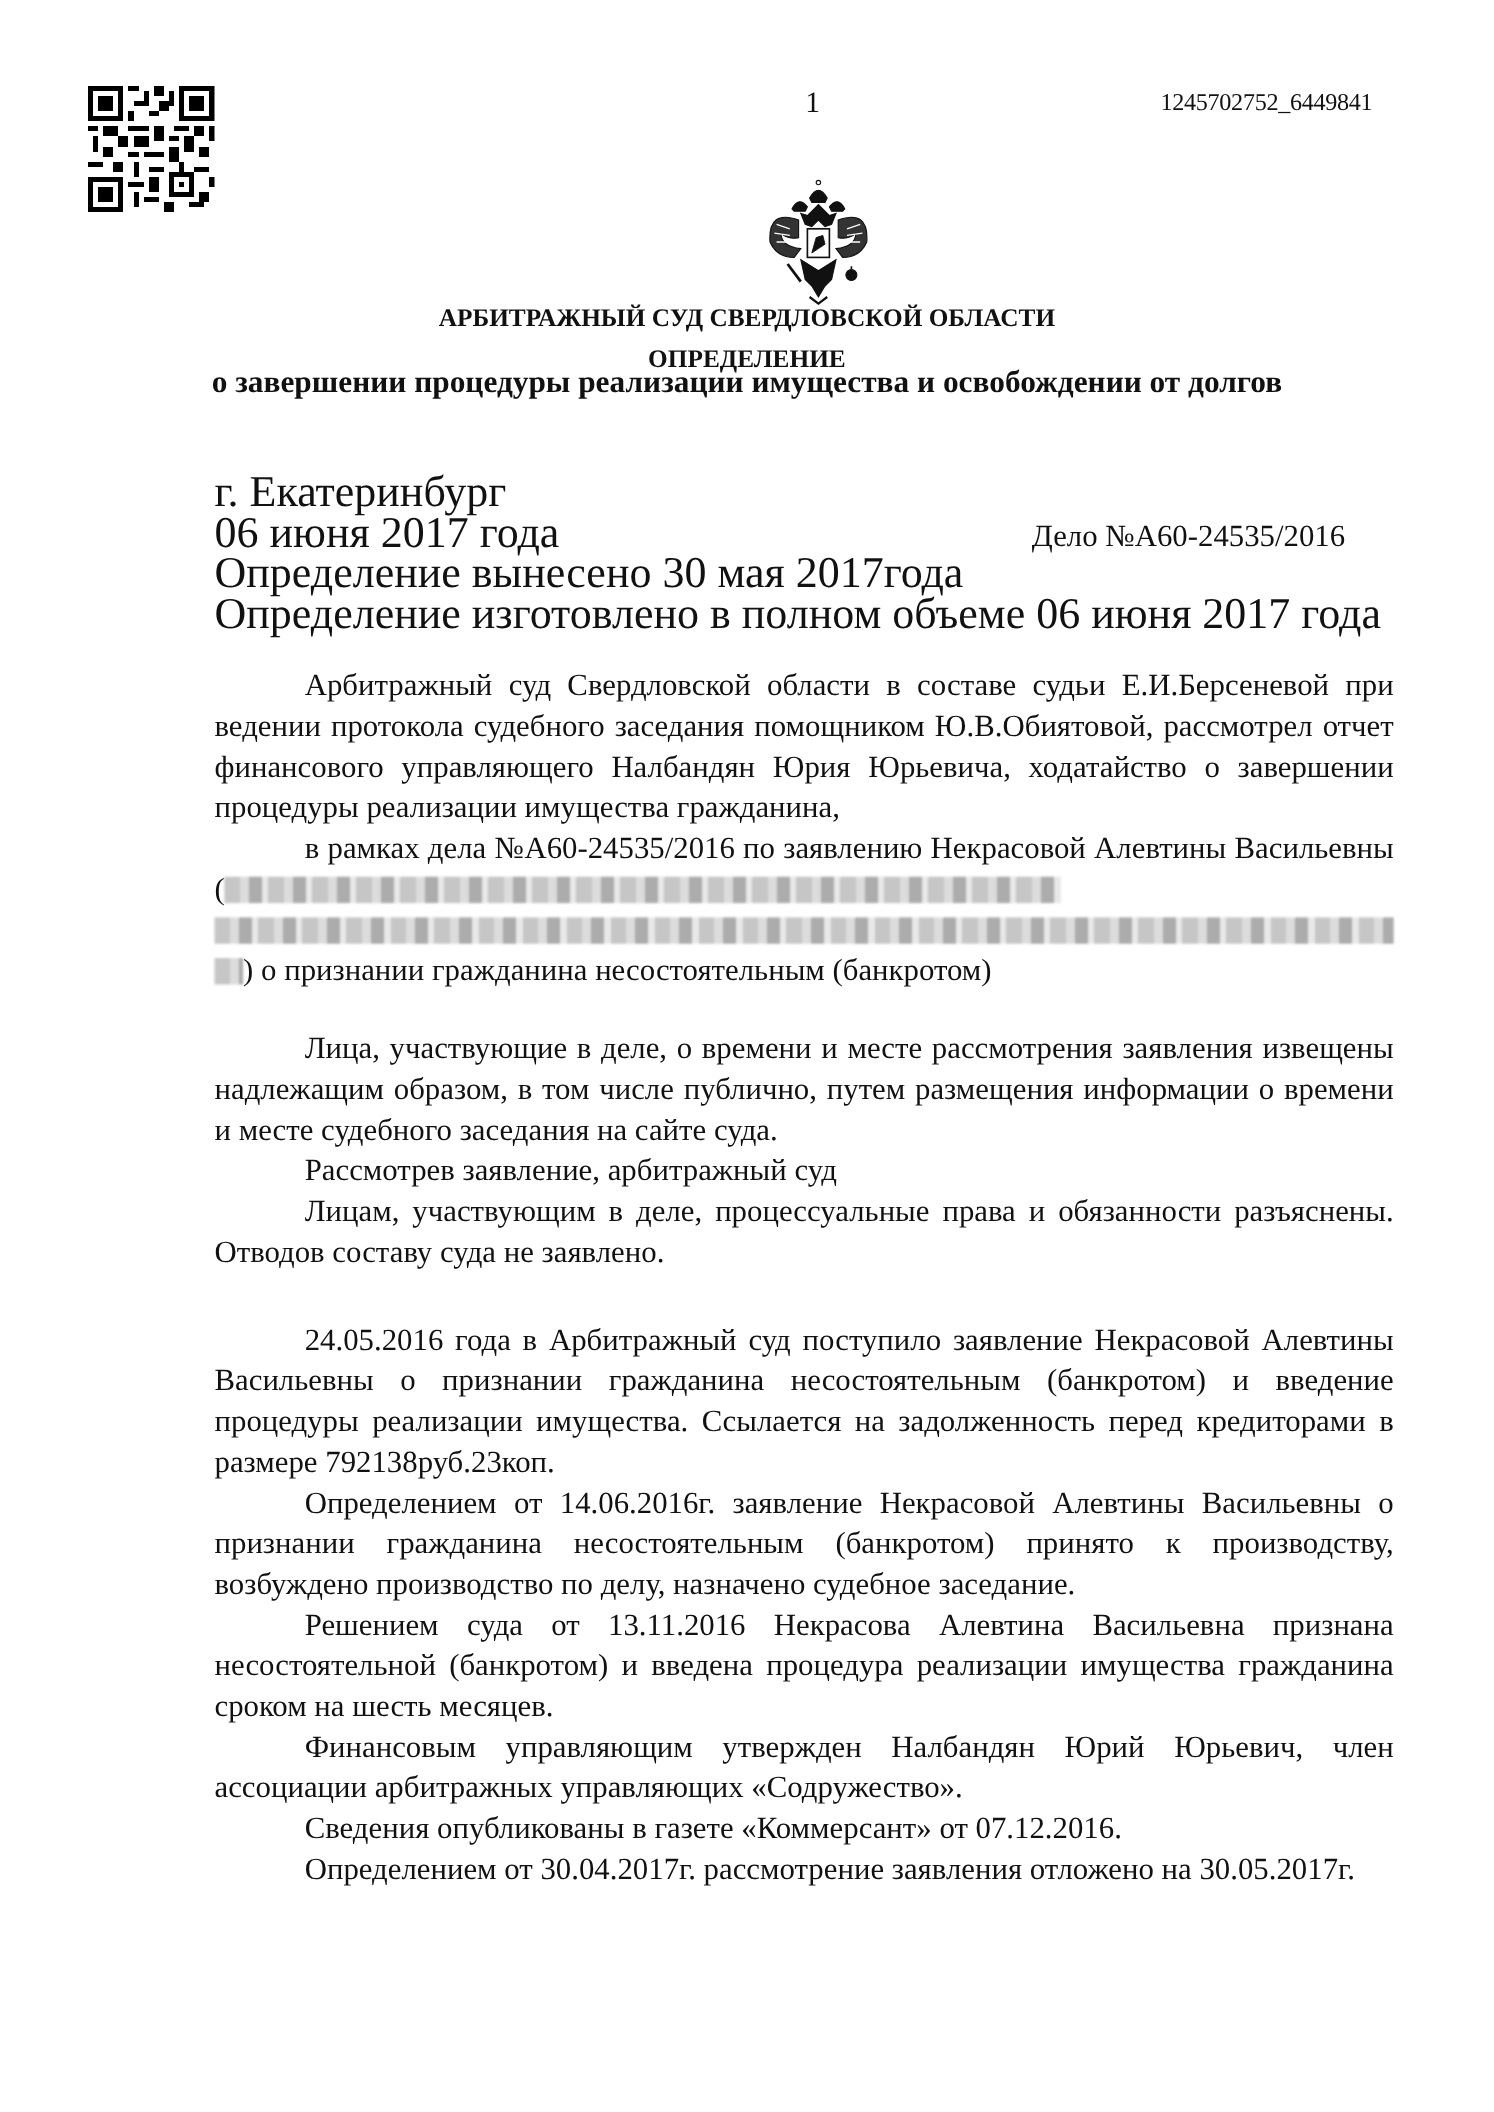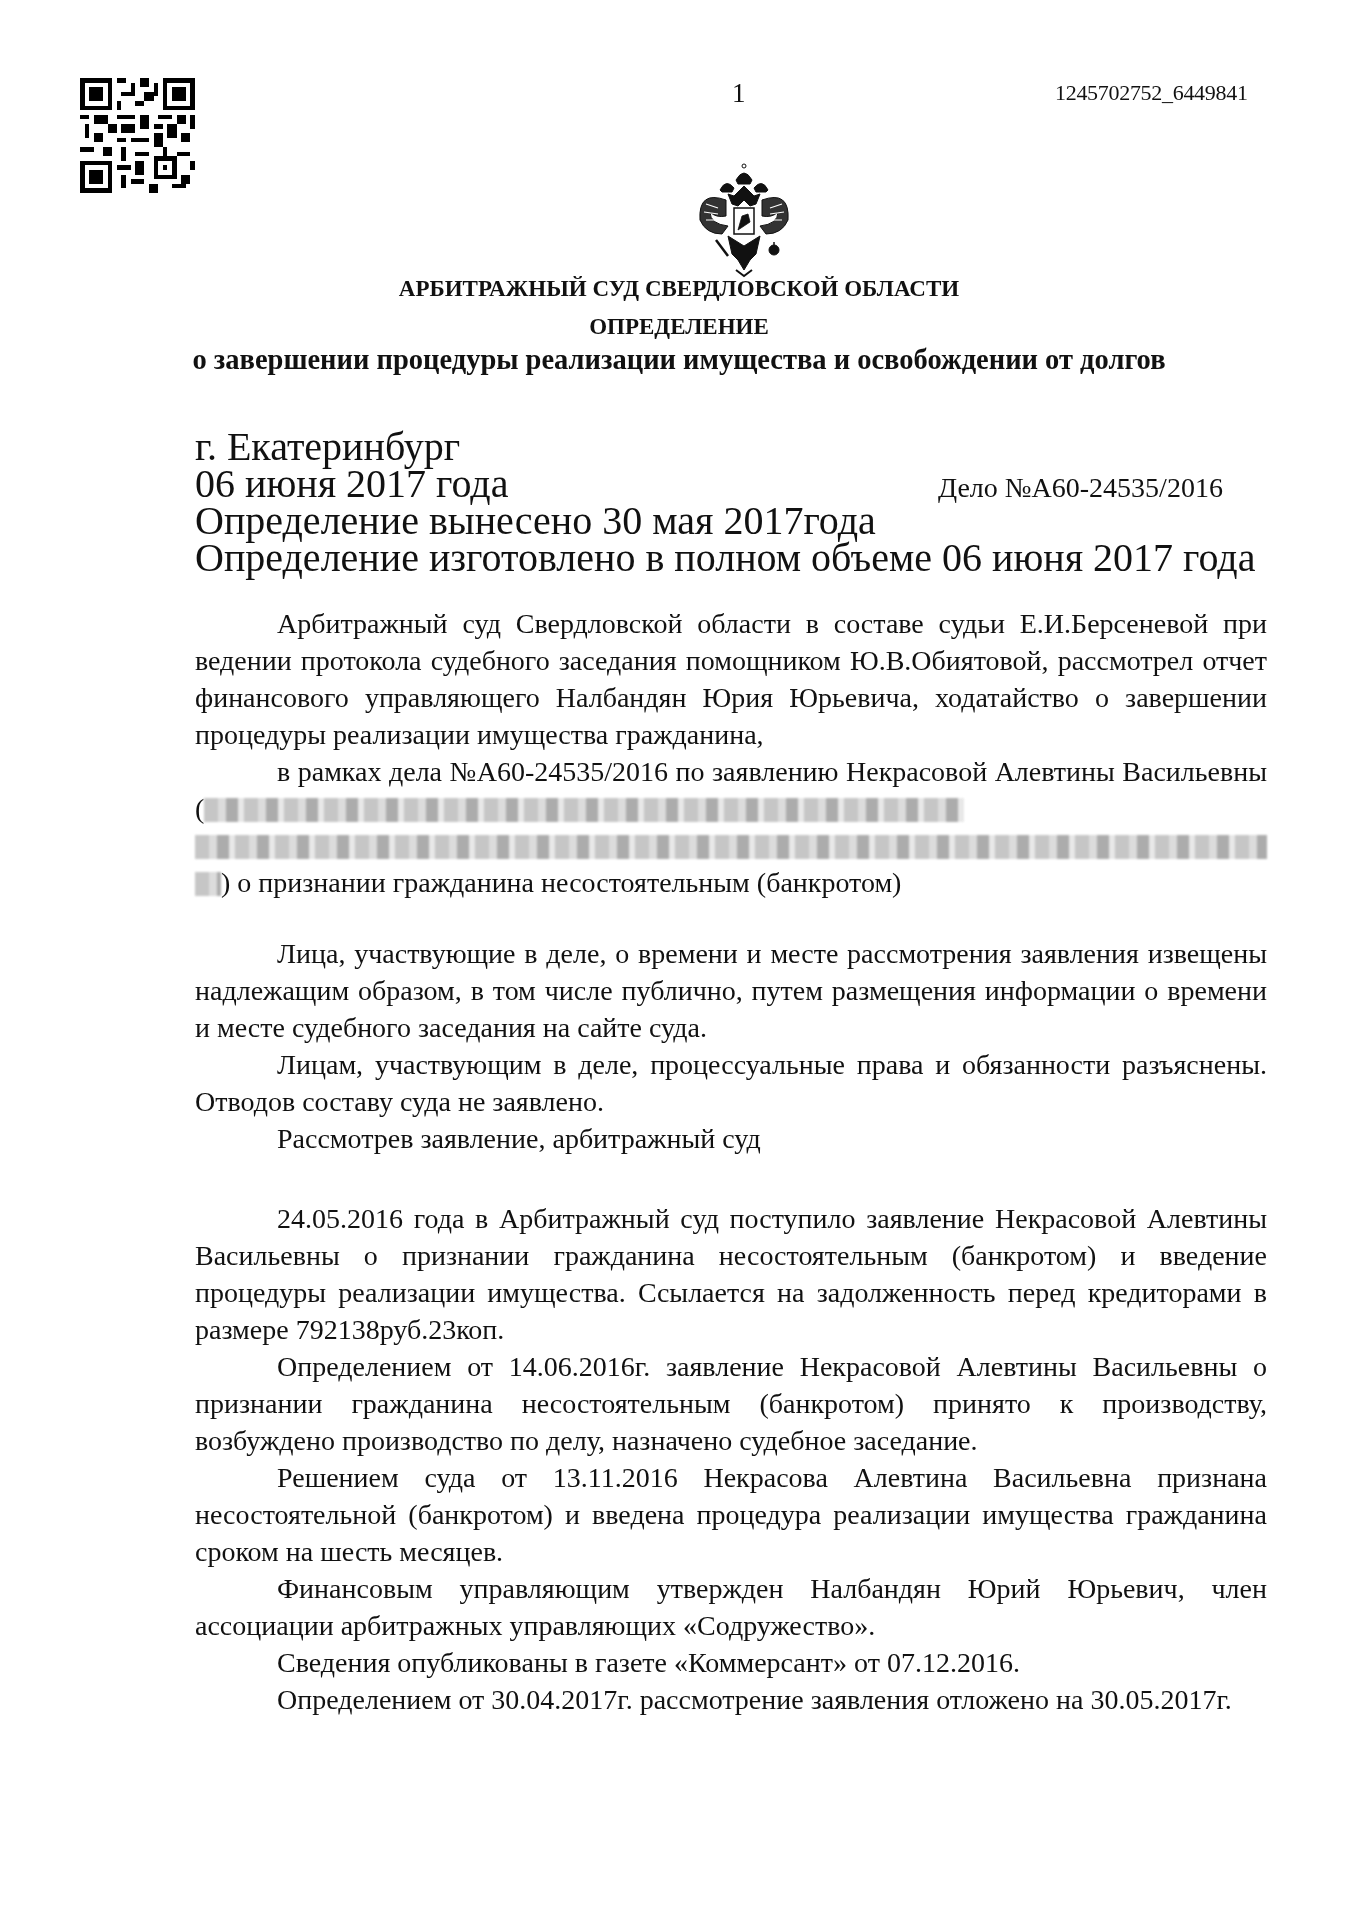--- a/index.html
+++ b/index.html
@@ -6,21 +6,21 @@
     body { width: 1358px; height: 1920px; position: relative; overflow: hidden;
       font-family: "Liberation Serif", "DejaVu Serif", serif; color: #111; }
     .abs { position: absolute; }
     .qr { left: 80px; top: 78px; width: 115px; height: 115px; }
     .page-num { left: 732px; top: 78px; font-size: 27px; }
     .doc-id { left: 1055px; top: 80px; font-size: 22px; letter-spacing: -0.3px; }
     .emblem { left: 688px; top: 160px; width: 112px; height: 120px; }
     .title { left: 0; width: 1358px; text-align: center; font-weight: bold; font-size: 23px; }
     .t1 { top: 276px; }
     .t2 { top: 314px; }
-    .t3 { top: 344px; font-size: 28.5px; }
+    .t3 { top: 332px; font-size: 28.5px; }
     .hdr { left: 195px; font-size: 40px; }
     .case { left: 938px; font-size: 28px; }
     .body-text { position: absolute; left: 195px; width: 1072px; font-size: 28px; line-height: 37px; text-align: justify; }
     .body-text p { margin: 0; text-indent: 82px; }
     .blur { display: inline-block; height: 24px; vertical-align: -4px;
       background: repeating-linear-gradient(90deg, #bdbdbd 0 14px, #d6d6d6 14px 22px, #9e9e9e 22px 34px, #e4e4e4 34px 40px);
       filter: blur(1.2px); opacity: 0.85; }
   </style>
 </head>
 <body>
@@ -116,22 +116,22 @@
 <div class="abs hdr" style="top:497px;">Определение вынесено 30 мая 2017года</div>
 <div class="abs hdr" style="top:534px;">Определение изготовлено в полном объеме 06 июня 2017 года</div>
 
 <div class="body-text" style="top:605px;">
   <p>Арбитражный суд Свердловской области в составе судьи Е.И.Берсеневой при ведении протокола судебного заседания помощником Ю.В.Обиятовой, рассмотрел отчет финансового управляющего Налбандян Юрия Юрьевича, ходатайство о завершении процедуры реализации имущества гражданина,</p>
   <p><span>в рамках дела №А60-24535/2016 по заявлению Некрасовой Алевтины Васильевны (</span><span class="blur" style="width:760px;"></span> <span class="blur" style="width:1072px;"></span> <span class="blur" style="width:26px;"></span><span>) о признании гражданина несостоятельным (банкротом)</span></p>
 </div>
 
 <div class="body-text" style="top:935px;">
   <p>Лица, участвующие в деле, о времени  и месте рассмотрения заявления извещены надлежащим образом, в том числе публично, путем размещения информации о времени и месте судебного заседания на сайте суда.</p>
+  <p>Рассмотрев заявление, арбитражный суд</p>
   <p>Лицам, участвующим в деле, процессуальные права и обязанности разъяснены. Отводов составу суда не заявлено.</p>
-  <p>Рассмотрев заявление, арбитражный суд</p>
 </div>
 
 <div class="body-text" style="top:1200px;">
   <p>24.05.2016 года в Арбитражный суд поступило заявление Некрасовой Алевтины Васильевны о признании гражданина несостоятельным (банкротом) и введение процедуры реализации имущества. Ссылается на задолженность перед кредиторами в размере 792138руб.23коп.</p>
   <p>Определением от 14.06.2016г. заявление Некрасовой Алевтины Васильевны о признании гражданина несостоятельным (банкротом) принято к производству, возбуждено производство по делу, назначено судебное заседание.</p>
   <p>Решением суда от 13.11.2016 Некрасова Алевтина Васильевна признана несостоятельной (банкротом) и введена процедура реализации имущества гражданина сроком на шесть месяцев.</p>
   <p>Финансовым управляющим утвержден Налбандян Юрий Юрьевич,  член ассоциации арбитражных управляющих «Содружество».</p>
   <p>Сведения опубликованы в газете «Коммерсант» от 07.12.2016.</p>
   <p>Определением от 30.04.2017г. рассмотрение заявления отложено на 30.05.2017г.</p>
 </div>

